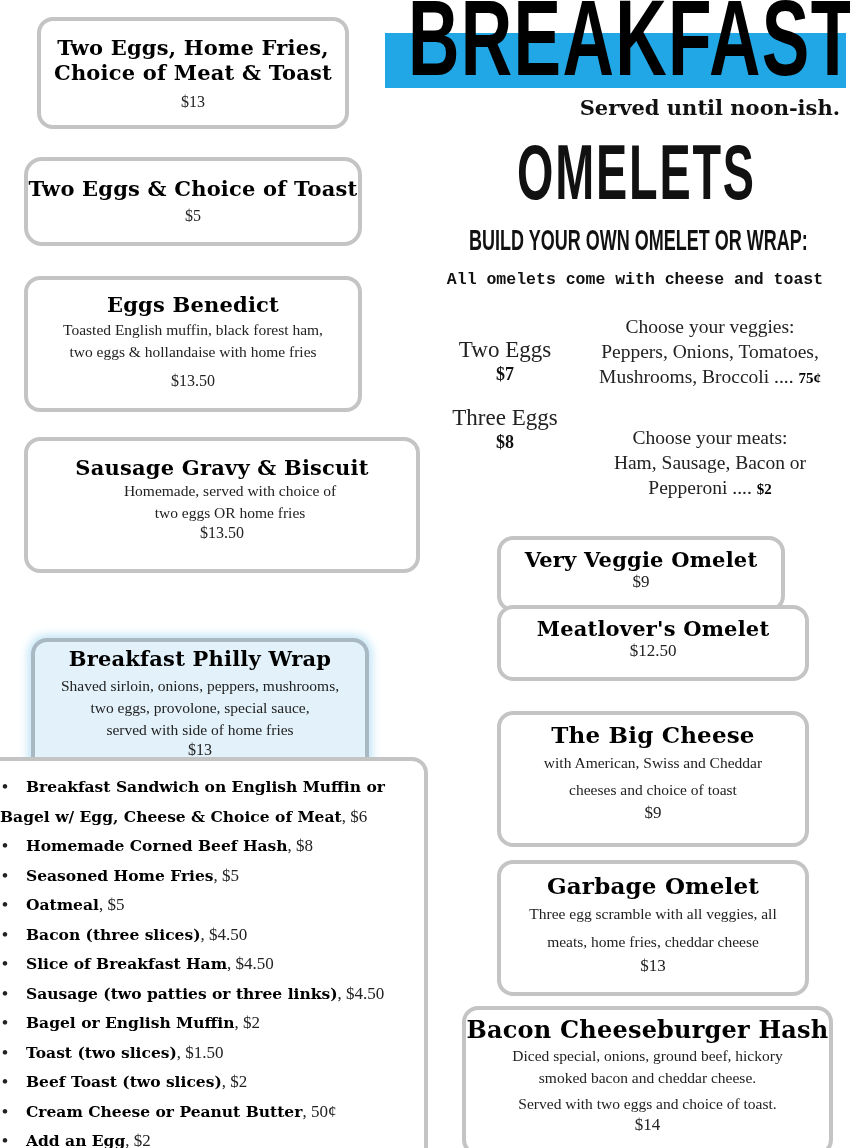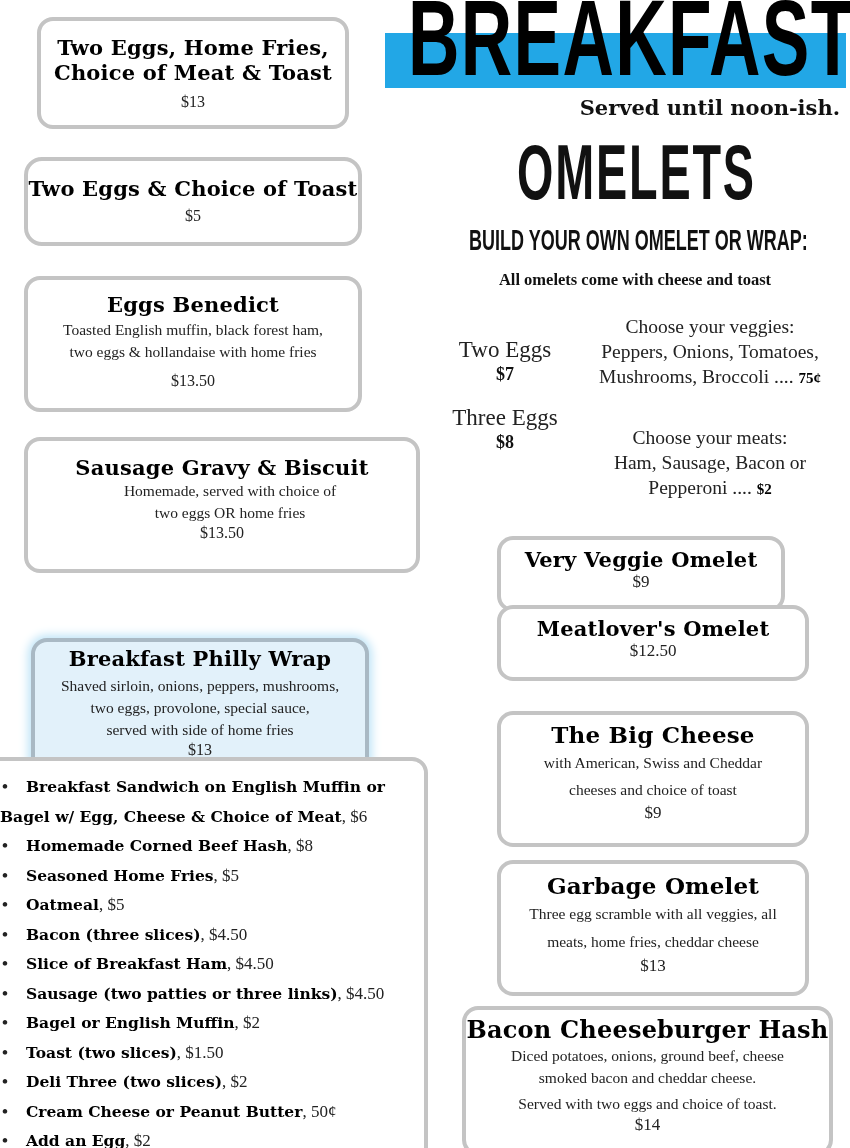--- a/index.html
+++ b/index.html
@@ -54,21 +54,21 @@
       transform: scaleX(0.6); transform-origin: left top; white-space: nowrap;
     }
     .build-title {
       position: absolute; left: 469px; top: 222px;
       font-family: "Liberation Sans", sans-serif; font-weight: bold;
       font-size: 30px; line-height: 36px;
       transform: scaleX(0.6); transform-origin: left top; white-space: nowrap;
     }
     .all-omelets {
       position: absolute; left: 440px; top: 270px; width: 390px; text-align: center;
-      font-family: Liberation Serif, serif; font-weight: bold; font-size: 16.5px;
+      font-family: Liberation Mono, monospace; font-weight: bold; font-size: 16.5px;
     }
     .eggs-choice { position: absolute; text-align: center; }
     .eggs-choice .label { font-size: 23px; color: #222; line-height: 26px; }
     .eggs-choice .amt { font-size: 18px; font-weight: bold; line-height: 22px; }
     .choose-block { position: absolute; text-align: center; font-size: 19.5px; color: #222; line-height: 25px; }
     .choose-block b { font-size: 15px; color: #000; }
 
     
     .sides-box {
       position: absolute; left: -20px; top: 757px; width: 448px; height: 420px;
@@ -136,21 +136,21 @@
   <li><span class="bullet">•</span><b>Breakfast Sandwich on English Muffin or</b></li>
   <li class="wrap2"><b>Bagel w/ Egg, Cheese &amp; Choice of Meat</b><span>, $6</span></li>
   <li><span class="bullet">•</span><b>Homemade Corned Beef Hash</b><span>, $8</span></li>
   <li><span class="bullet">•</span><b>Seasoned Home Fries</b><span>, $5</span></li>
   <li><span class="bullet">•</span><b>Oatmeal</b><span>, $5</span></li>
   <li><span class="bullet">•</span><b>Bacon (three slices)</b><span>, $4.50</span></li>
   <li><span class="bullet">•</span><b>Slice of Breakfast Ham</b><span>, $4.50</span></li>
   <li><span class="bullet">•</span><b>Sausage (two patties or three links)</b><span>, $4.50</span></li>
   <li><span class="bullet">•</span><b>Bagel or English Muffin</b><span>, $2</span></li>
   <li><span class="bullet">•</span><b>Toast (two slices)</b><span>, $1.50</span></li>
-  <li><span class="bullet">•</span><b>Deli Three (two slices)</b><span>, $2</span></li>
+  <li><span class="bullet">•</span><b>Beef Toast (two slices)</b><span>, $2</span></li>
   <li><span class="bullet">•</span><b>Cream Cheese or Peanut Butter</b><span>, 50¢</span></li>
   <li><span class="bullet">•</span><b>Add an Egg</b><span>, $2</span></li>
 </ul>
 
 <div class="omelets-title">OMELETS</div>
 <div class="build-title">BUILD YOUR OWN OMELET OR WRAP:</div>
 <div class="all-omelets">All omelets come with cheese and toast</div>
 
 <div class="eggs-choice" style="left:440px; top:337px; width:130px;">
   <div class="label">Two Eggs</div>
@@ -196,18 +196,18 @@
   <div class="desc" style="line-height:28px;">
     <div>Three egg scramble with all veggies, all</div>
     <div>meats, home fries, cheddar cheese</div>
   </div>
   <div class="price" style="font-size:17px;">$13</div>
 </div>
 
 <div class="box" style="left:462px; top:1006px; width:371px; height:150px;">
   <div class="title" style="font-size:24px; margin-top:6px;">Bacon Cheeseburger Hash</div>
   <div class="desc" style="line-height:22px;">
-    <div>Diced potatoes, onions, ground beef, cheese</div>
+    <div>Diced special, onions, ground beef, hickory</div>
     <div>smoked bacon and cheddar cheese.</div>
     <div style="margin-top:4px;">Served with two eggs and choice of toast.</div>
   </div>
   <div class="price" style="font-size:17px;">$14</div>
 </div>
 
 </body></html>

